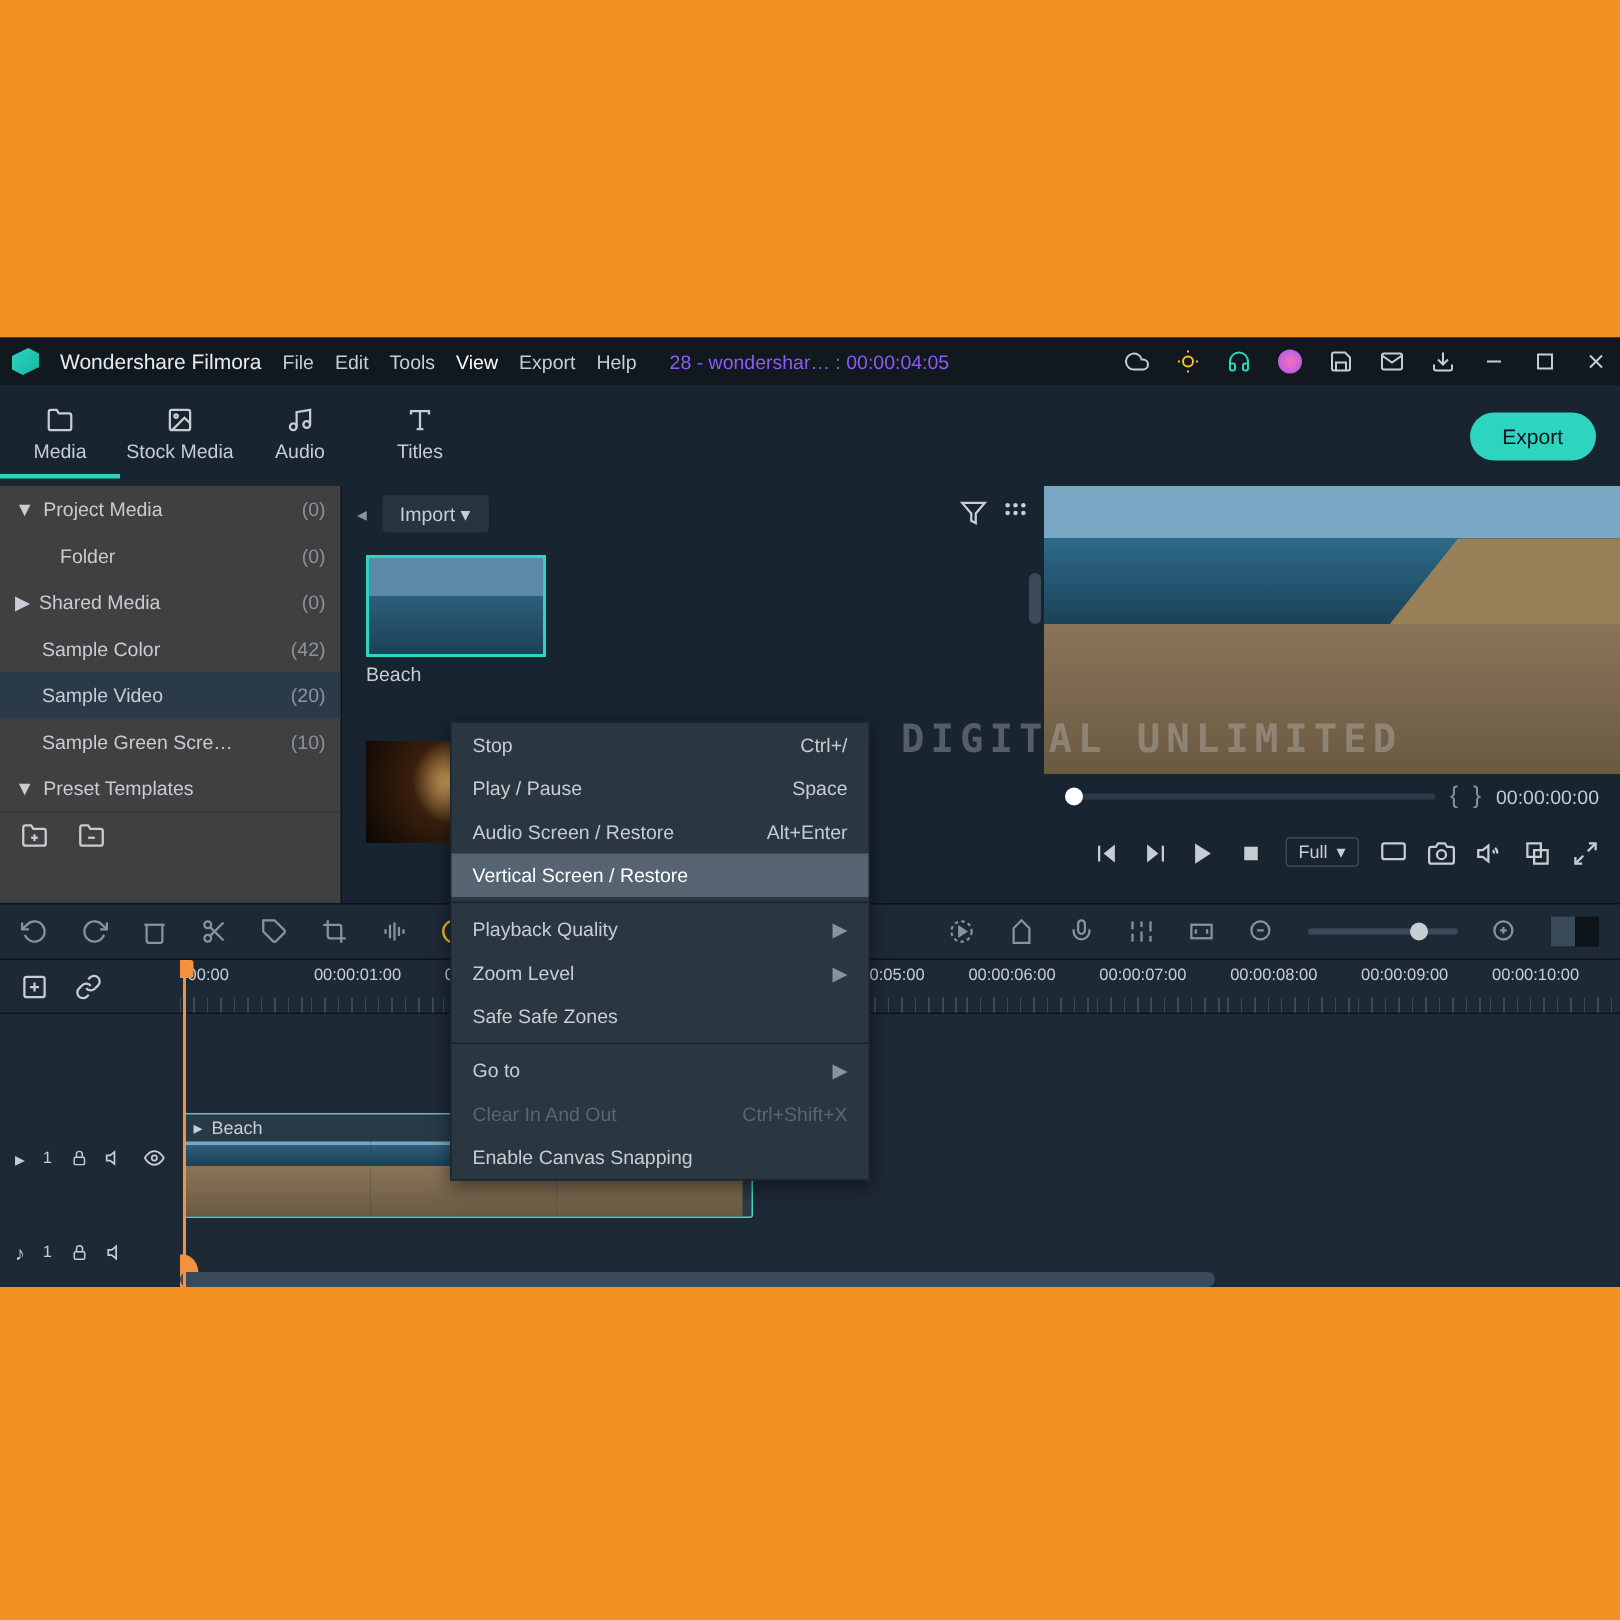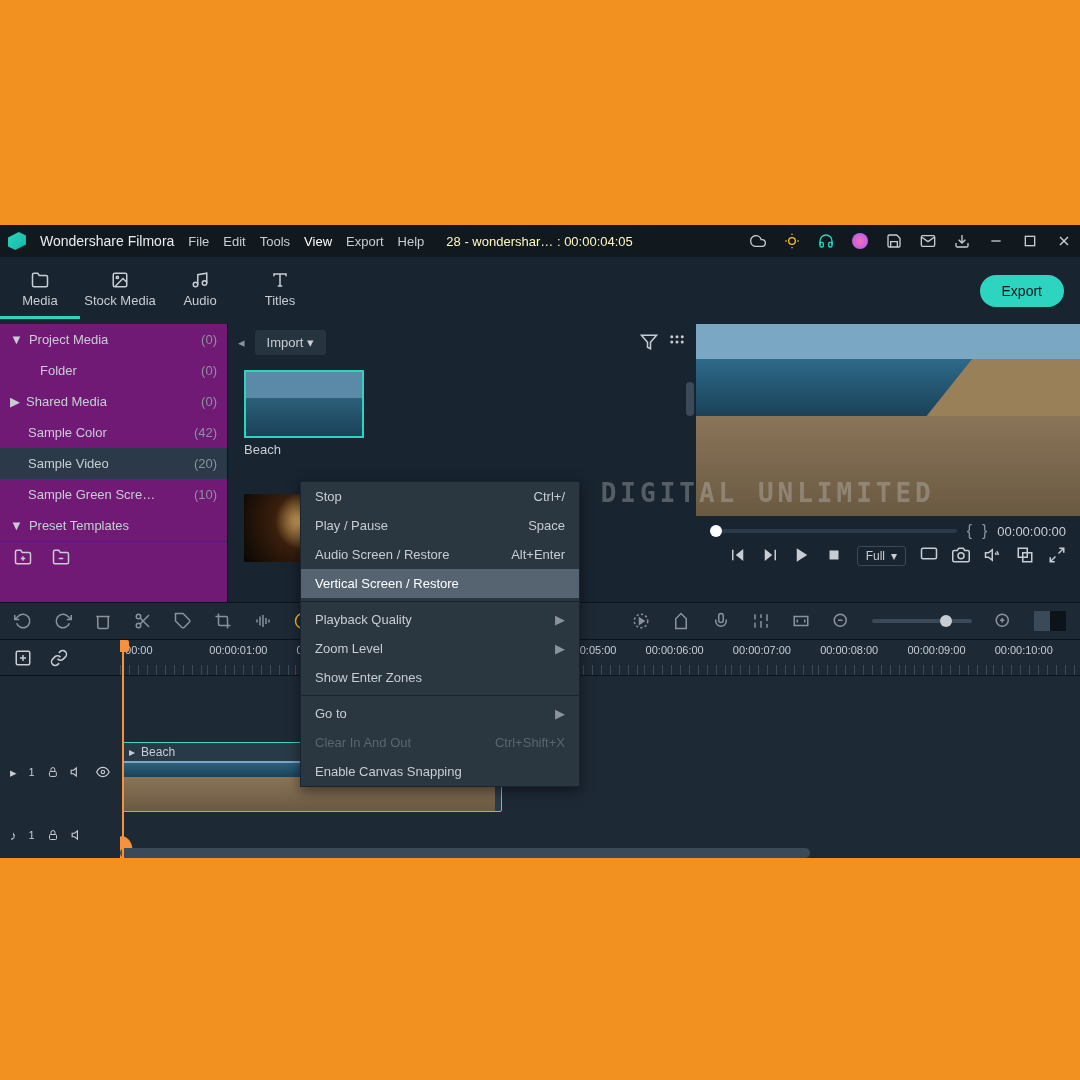--- a/index.html
+++ b/index.html
@@ -3,33 +3,33 @@
 <meta charset="utf-8">
 <style>
 * { margin:0; padding:0; box-sizing:border-box; font-family:Arial,sans-serif; }
 body { background:#f39120; width:1080px; height:1080px; overflow:hidden; }
 .app { position:absolute; left:0; top:225px; width:1080px; height:633px; background:#1e2936; color:#c8cdd3; font-size:13px; }
 .titlebar { height:32px; background:#11191f; display:flex; align-items:center; padding:3px 8px; gap:14px; }
 .logo { width:18px; height:18px; background:linear-gradient(135deg,#2dd4bf,#14b8a6); clip-path:polygon(0 30%,60% 0,100% 20%,100% 70%,40% 100%,0 80%); }
 .apptitle { color:#e9ecef; font-size:14px; }
 .menuitem { color:#c8cdd3; cursor:pointer; }
 .menuitem.active { color:#fff; }
-.docinfo { color:#fef9c3; font-size:13px; margin-left:8px; }
+.docinfo { color:#8b5cf6; font-size:13px; margin-left:8px; }
 .tb-icons { margin-left:auto; display:flex; gap:18px; align-items:center; }
 .tb-ico { width:16px; height:16px; display:inline-flex; align-items:center; justify-content:center; color:#c8cdd3; }
 .svgico { width:100%; height:100%; }
 .strip { height:67px; background:#182430; display:flex; align-items:center; }
 .tabs { display:flex; gap:0; }
 .tab { width:80px; text-align:center; padding:8px 0; cursor:pointer; }
 .tab.active { border-bottom:3px solid #2dd4bf; }
 .tab .ico { display:block; margin:0 auto 4px; color:#c8cdd3; }
 .tab .lbl { font-size:13px; }
 .exportbtn { margin-left:auto; margin-right:16px; background:#2dd4bf; color:#0b1419; border-radius:18px; padding:8px 22px; font-size:14px; font-weight:500; cursor:pointer; }
 .midrow { display:flex; height:278px; }
-.sidebar { width:228px; background:#701a75; overflow:hidden; border-right:1px solid #0d1419; }
+.sidebar { width:228px; background:#404040; overflow:hidden; border-right:1px solid #0d1419; }
 .side-hdr { display:flex; align-items:center; padding:8px 10px; justify-content:space-between; }
 .side-hdr .arr { margin-right:6px; }
 .side-item { display:flex; align-items:center; padding:8px 10px 8px 28px; justify-content:space-between; cursor:pointer; }
 .side-item.ind { padding-left:40px; }
 .side-item.sel { background:#2a3a48; }
 .count { color:#8a939c; }
 .side-bottom { display:flex; gap:20px; padding:6px 14px; border-top:1px solid #2a3a48; }
 .mediapanel { flex:1; background:#182430; position:relative; }
 .importbar { height:36px; display:flex; align-items:center; padding:0 10px; gap:10px; }
 .importbtn { background:#26343f; padding:5px 12px; border-radius:3px; cursor:pointer; }
@@ -46,21 +46,21 @@
 .dd-arr { color:#8a939c; }
 .preview { width:384px; background:#182430; position:relative; }
 .pv-img { width:100%; height:192px; background:linear-gradient(to bottom,#7aa8c4 0%,#7aa8c4 18%,#2d6a8a 18%,#1a4258 48%,#8a7458 48%,#6a5a42 100%); position:relative; }
 .pv-cliff { position:absolute; right:0; top:18%; width:40%; height:30%; background:#9a8058; clip-path:polygon(30% 0,100% 0,100% 100%,0 100%); }
 .pv-wm { position:absolute; top:154px; left:50%; transform:translateX(-86%); font-size:26px; font-weight:900; letter-spacing:4px; color:rgba(200,200,200,.35); font-family:monospace; white-space:nowrap; }
 .pv-seek { height:30px; display:flex; align-items:center; padding:0 14px; gap:10px; }
 .seekbar { flex:1; height:4px; background:#2a3a48; border-radius:2px; position:relative; }
 .seekdot { position:absolute; left:0; top:-4px; width:12px; height:12px; background:#fff; border-radius:50%; }
 .brace { color:#8a939c; font-size:16px; }
 .pv-time { font-size:13px; }
-.pv-ctrl { height:32px; display:flex; align-items:flex-start; padding:0 14px; gap:14px; }
+.pv-ctrl { height:32px; display:flex; align-items:flex-end; padding:0 14px; gap:14px; }
 .pv-ctrl .sp { flex:1; }
 .fullsel { border:1px solid #3a4a58; padding:2px 8px; border-radius:3px; font-size:12px; display:flex; align-items:center; gap:6px; }
 .toolbar2 { height:38px; background:#1e2936; border-top:1px solid #0d1419; border-bottom:1px solid #0d1419; display:flex; align-items:center; padding:0 14px; gap:22px; }
 .toolbar2 .sp { flex:1; }
 .tb2ico { width:18px; height:18px; color:#8a939c; cursor:pointer; }
 .zoomslider { width:100px; height:4px; background:#3a4a58; border-radius:2px; position:relative; }
 .zoomslider .dot { position:absolute; right:20px; top:-4px; width:12px; height:12px; background:#c8cdd3; border-radius:50%; }
 .timeline { height:218px; background:#1e2936; display:flex; }
 .tl-left { width:120px; background:#1e2936; }
 .tl-left-top { height:36px; display:flex; align-items:center; gap:18px; padding:0 14px; border-bottom:1px solid #0d1419; }
@@ -490,21 +490,21 @@
     <div class="dd-sep"></div>
     <div class="dd-item">
         <span>Playback Quality</span>
         <span class="dd-arr">▶</span>
       </div>
     <div class="dd-item">
         <span>Zoom Level</span>
         <span class="dd-arr">▶</span>
       </div>
     <div class="dd-item">
-        <span>Show Enter Zones</span>
+        <span>Safe Safe Zones</span>
       </div>
     <div class="dd-sep"></div>
     <div class="dd-item">
         <span>Go to</span>
         <span class="dd-arr">▶</span>
       </div>
     <div class="dd-item dis">
         <span>Clear In And Out</span>
         <span>Ctrl+Shift+X</span>
       </div>

